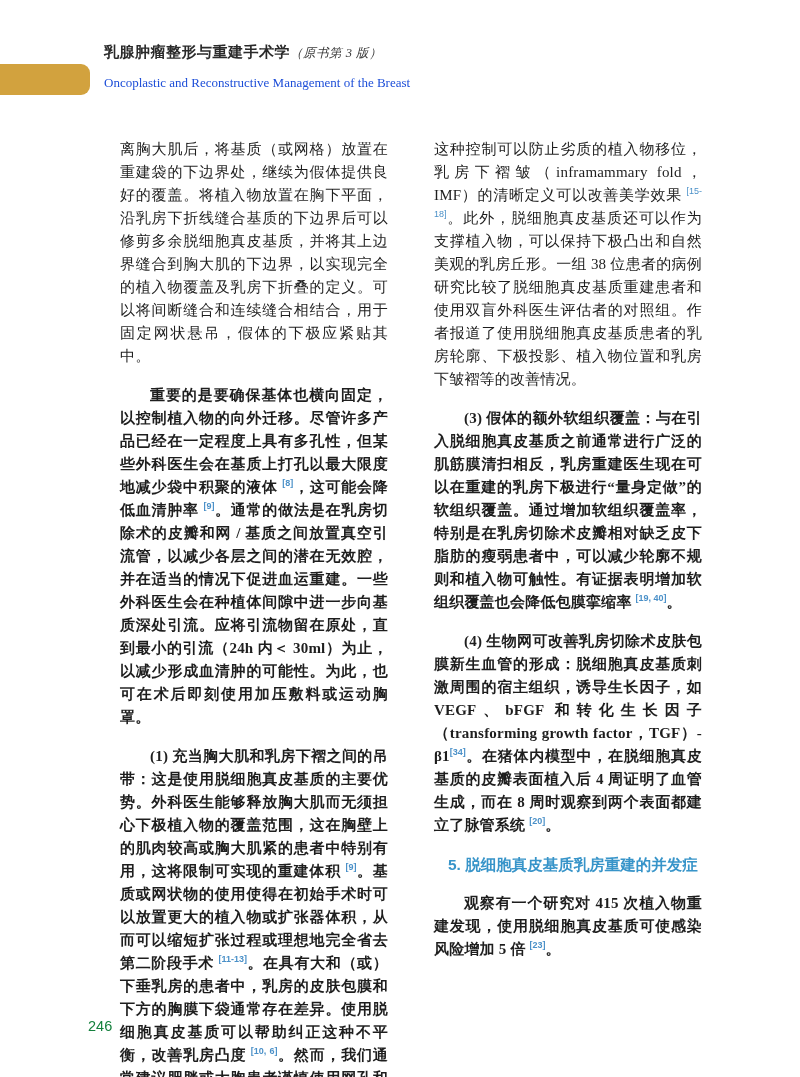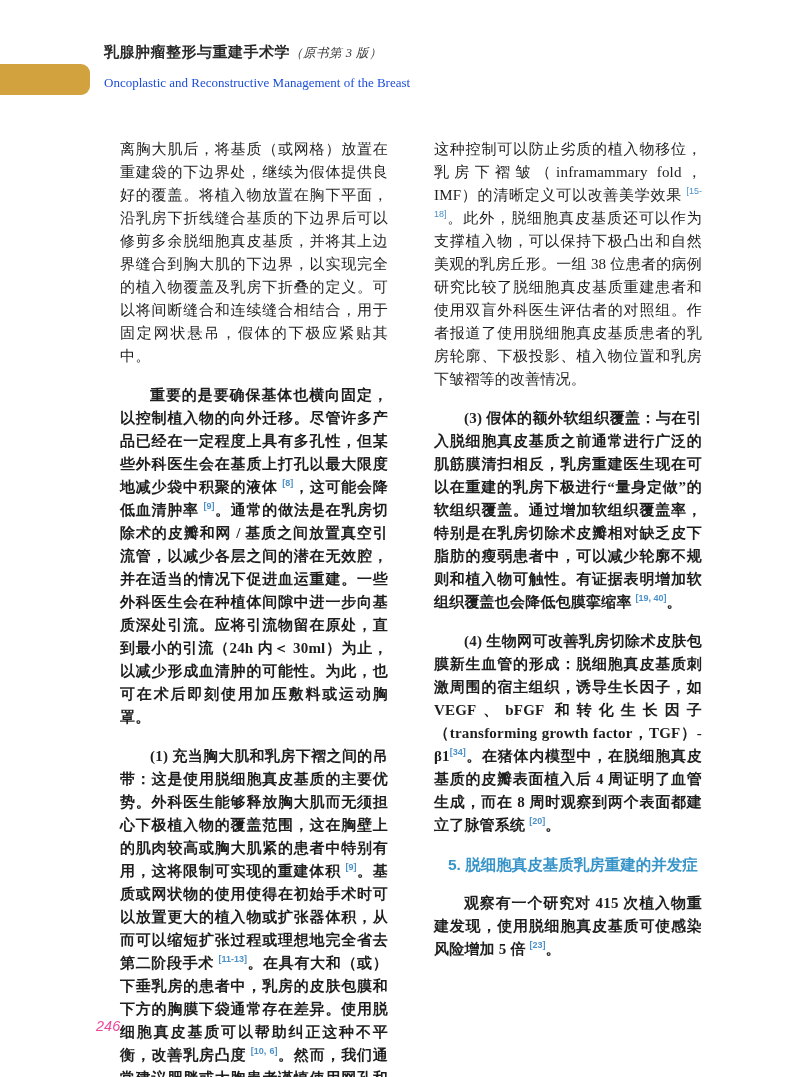--- a/index.html
+++ b/index.html
@@ -59,23 +59,23 @@
   .sec-heading {
     font-family: "Liberation Sans", "DejaVu Sans", sans-serif;
     font-weight: bold;
     color: #3794c9;
     font-size: 15.5px; line-height: 23px;
     padding-left: 30px;
     margin: 2px 0 1px 0;
   }
   
   .page-number {
-    position: absolute; left: 96px; top: 1018px;
+    position: absolute; left: 88px; top: 1018px;
     font-family: "Liberation Sans", "DejaVu Sans", sans-serif;
-    font-size: 14.5px; color: #ec4899; font-style: italic;
+    font-size: 14.5px; color: #15803d;
   }
 </style>
 </head>
 <body>
 
 <div class="header-bar"></div>
 <div class="header-text">
   <div class="title-zh"><span>乳腺肿瘤整形与重建手术学</span><span class="title-edition">（原书第 3 版）</span></div>
   <div class="title-en">Oncoplastic and Reconstructive Management of the Breast</div>
 </div>

